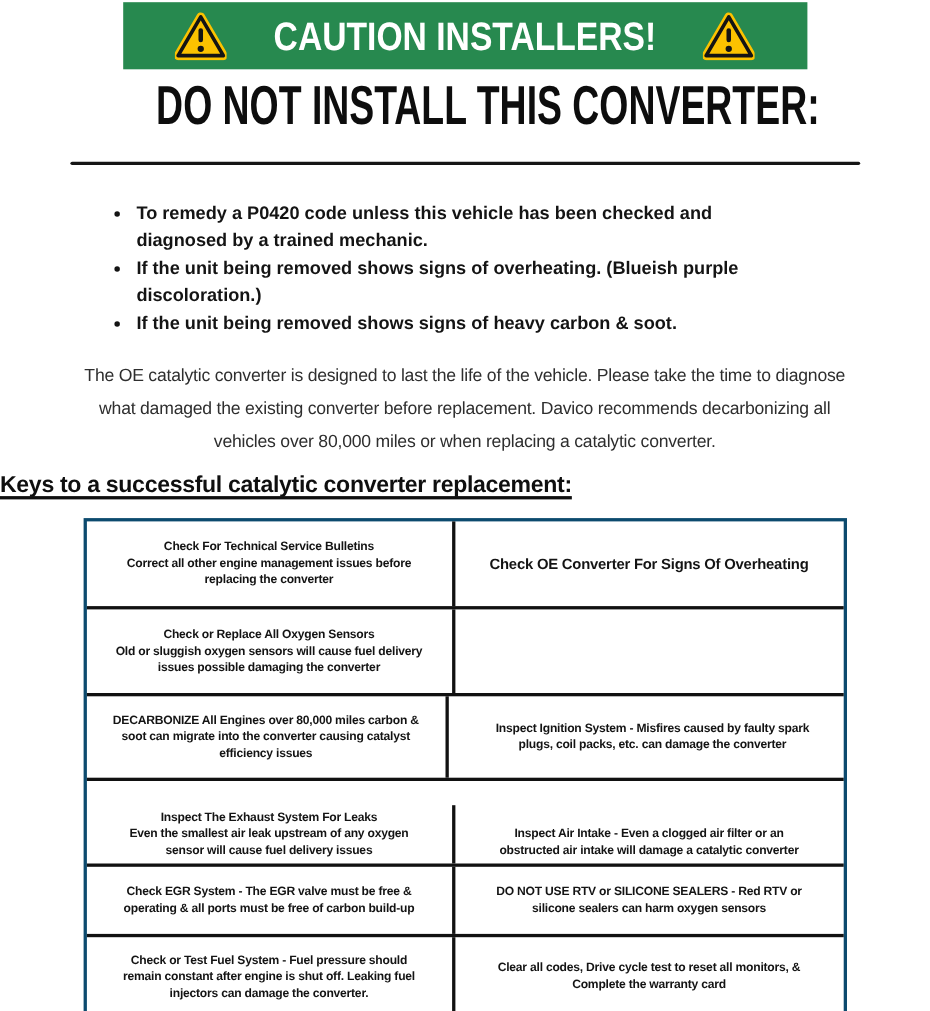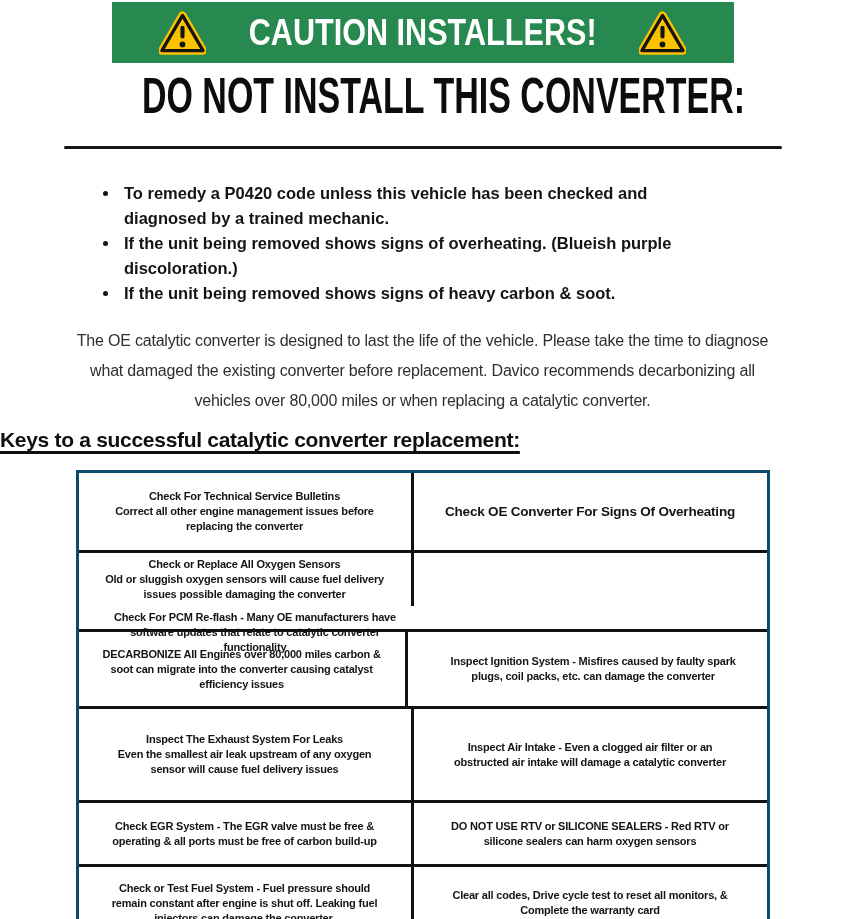--- a/index.html
+++ b/index.html
@@ -108,23 +108,23 @@
     width: 694px;
     margin: 18px auto 0 auto;
     border: 3px solid #0c4a6e;
   }
   .table-row {
     display: flex;
     border-bottom: 3px solid #111;
   }
   .table-row:last-child { border-bottom: none; }
   .table-row:nth-child(1) { height: 80px; }
-  .table-row:nth-child(2) { height: 79px; flex-direction: column; }
+  .table-row:nth-child(2) { height: 79px; }
   .table-row:nth-child(3) { height: 77px; gap: 12px; }
-  .table-row:nth-child(4) { height: 94px; }
+  .table-row:nth-child(4) { height: 78px; align-items: flex-end; }
   .table-row:nth-child(5) { height: 64px; }
   .table-row:nth-child(6) { height: 72px; }
   .cell {
     display: flex;
     align-items: center;
     justify-content: center;
     text-align: center;
     padding: 4px 9px;
     font-weight: bold;
     font-size: 11px;
@@ -186,23 +186,20 @@
     <div class="table-row">
       <div class="cell cell-left">Check For Technical Service Bulletins
 Correct all other engine management issues before
 replacing the converter</div>
       <div class="cell cell-right">Check OE Converter For Signs Of Overheating</div>
     </div>
     <div class="table-row">
       <div class="cell cell-left">Check or Replace All Oxygen Sensors
 Old or sluggish oxygen sensors will cause fuel delivery
 issues possible damaging the converter</div>
-      <div class="cell cell-right">Check For PCM Re-flash - Many OE manufacturers have
-software updates that relate to catalytic converter
-functionality</div>
     </div>
     <div class="table-row">
       <div class="cell cell-left">DECARBONIZE All Engines over 80,000 miles carbon &amp;
 soot can migrate into the converter causing catalyst
 efficiency issues</div>
       <div class="cell cell-right">Inspect Ignition System - Misfires caused by faulty spark
 plugs, coil packs, etc. can damage the converter</div>
     </div>
     <div class="table-row">
       <div class="cell cell-left">Inspect The Exhaust System For Leaks

